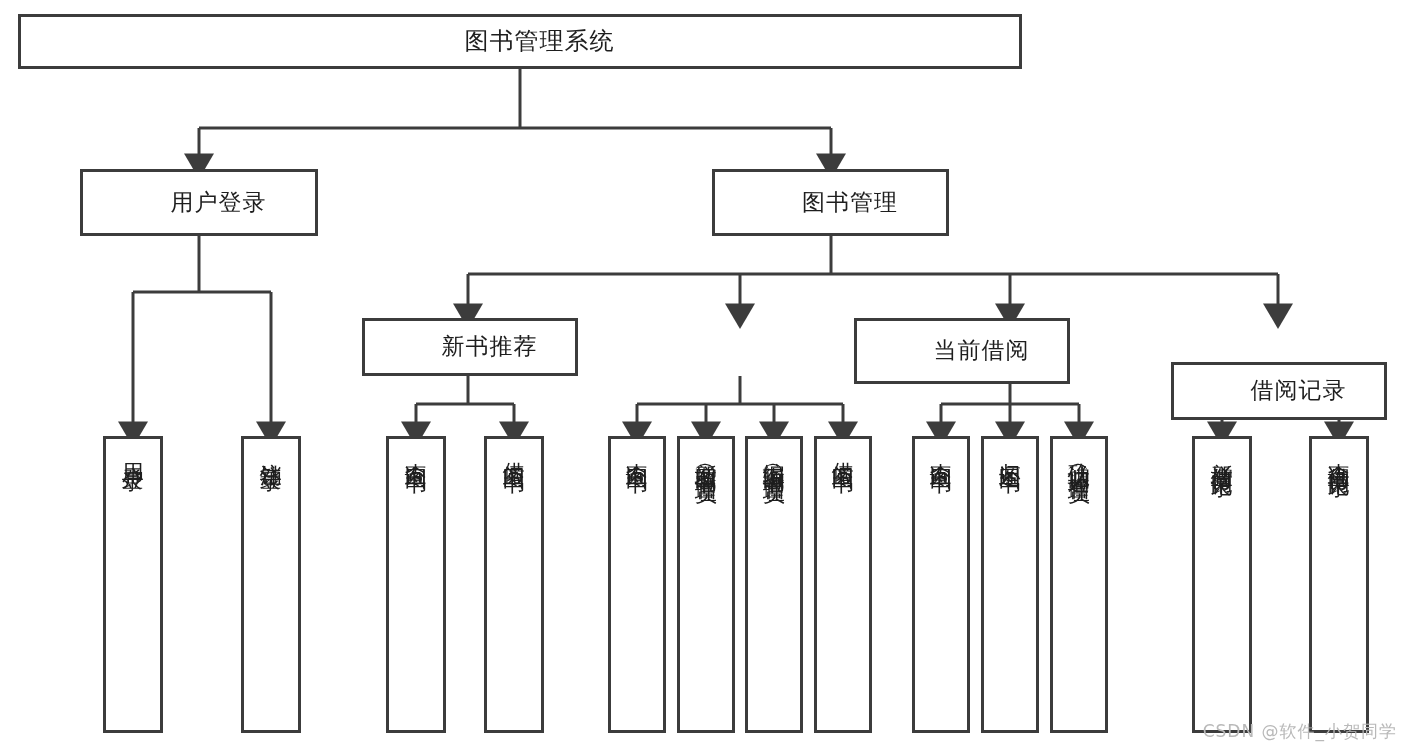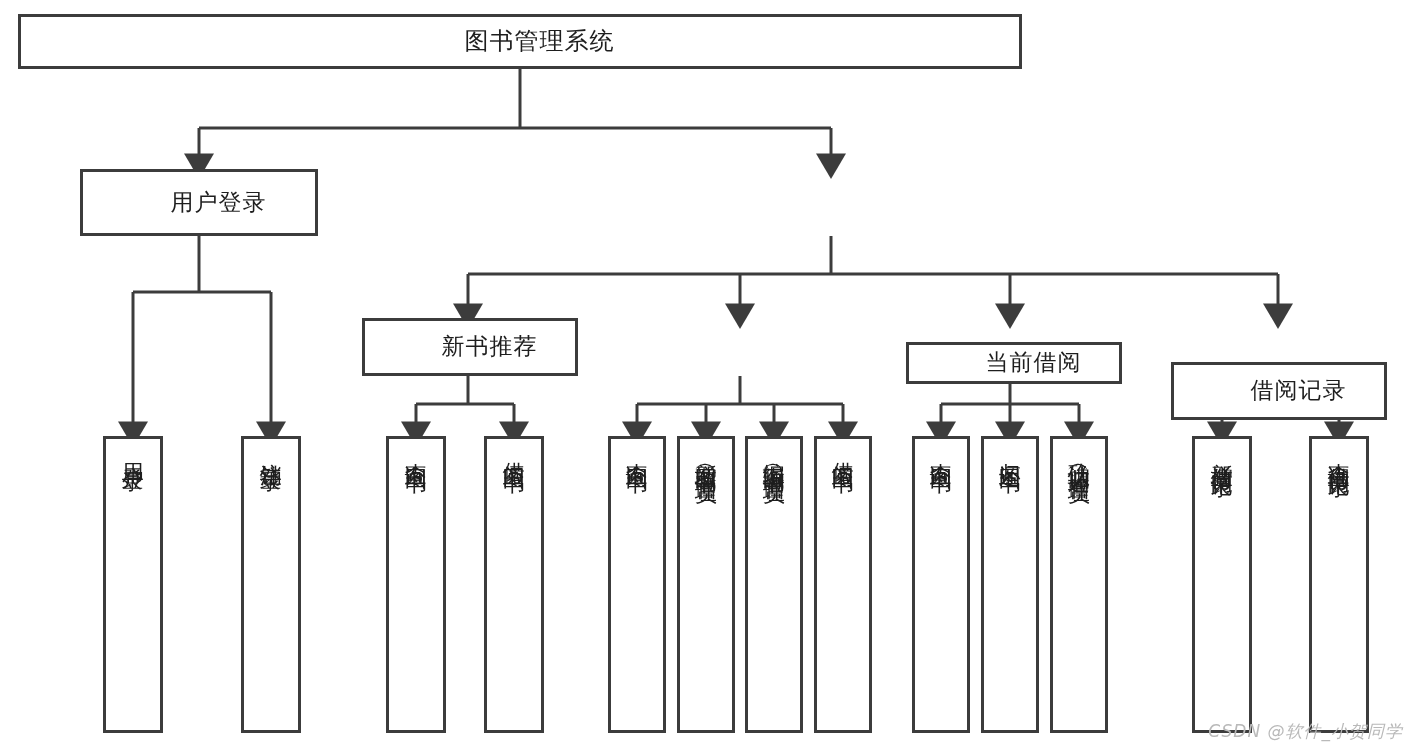--- a/index.html
+++ b/index.html
@@ -39,26 +39,25 @@
     writing-mode:vertical-rl;
     text-orientation:upright;
     font-size:22px;
     line-height:1.35;
     letter-spacing:3px;
     color:#1e1e1e;
     white-space:nowrap;
   }
   .watermark{
     position:absolute;
-    right:2px;bottom:4px;
+    right:8px;bottom:4px;
     font-size:17px;
     color:#b9b9b9;
     letter-spacing:1px;
     white-space:nowrap;
-    font-style:italic;
   }
 </style>
 </head>
 <body>
 
 <div id="stage">
 
   <svg id="wires" viewBox="0 0 1405 747">
     <defs>
       <marker id="arrow" markerWidth="11" markerHeight="11" refX="2.2" refY="5" orient="auto" markerUnits="strokeWidth">
@@ -109,25 +108,28 @@
     </g>
   </svg>
 
   <div class="node h root" style="left:18px;top:14px;width:1004px;height:55px;">
     <span>图书管理系统</span>
   </div>
 
   <div class="node h" style="left:80px;top:169px;width:238px;height:67px;">
     <span>用户登录</span>
   </div>
+  <div class="node h" style="left:712px;top:169px;width:237px;height:67px;">
+    <span>图书管理</span>
+  </div>
 
   <div class="node h" style="left:362px;top:318px;width:216px;height:58px;">
     <span>新书推荐</span>
   </div>
-  <div class="node h" style="left:906px;top:318px;width:216px;height:42px;margin-top:24px;">
+  <div class="node h" style="left:854px;top:318px;width:216px;height:66px;">
     <span>当前借阅</span>
   </div>
   <div class="node h" style="left:1171px;top:318px;width:216px;height:58px;margin-top:44px;">
     <span>借阅记录</span>
   </div>
 
   <div class="leaf" style="left:103px;top:436px;width:60px;height:297px;">
     <span class="vtext">用户登录</span>
   </div>
   <div class="leaf" style="left:241px;top:436px;width:60px;height:297px;">

